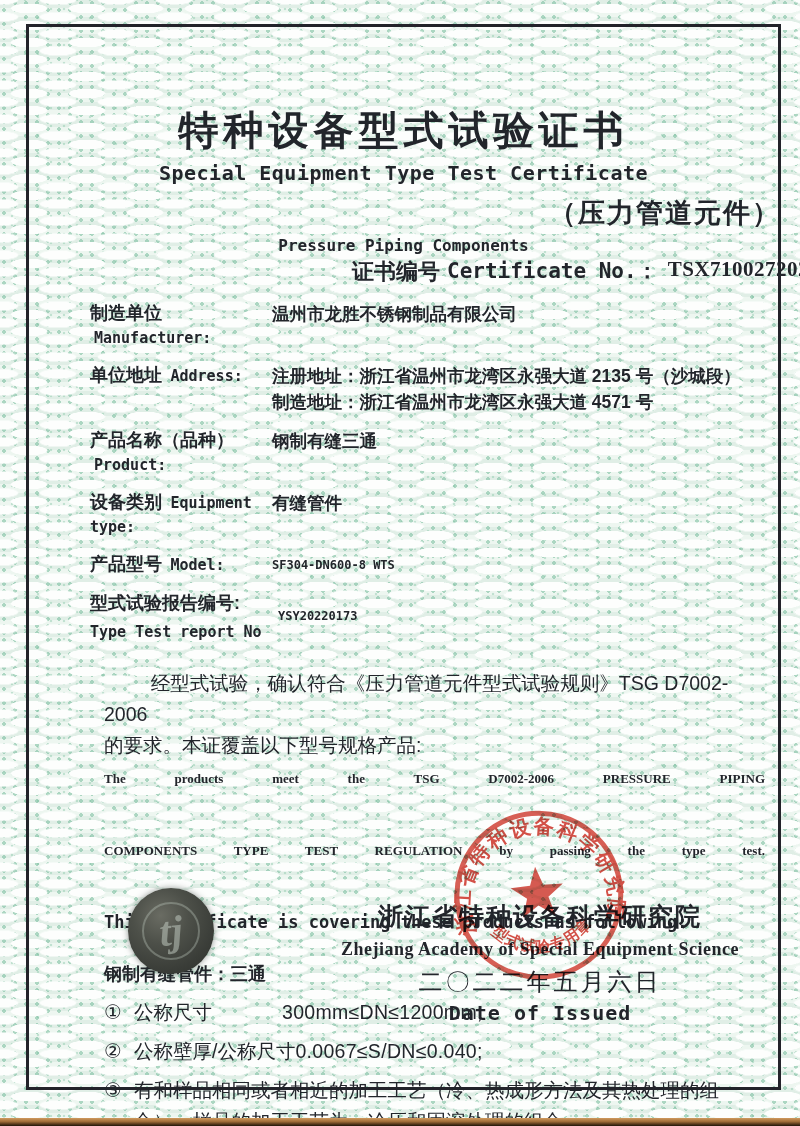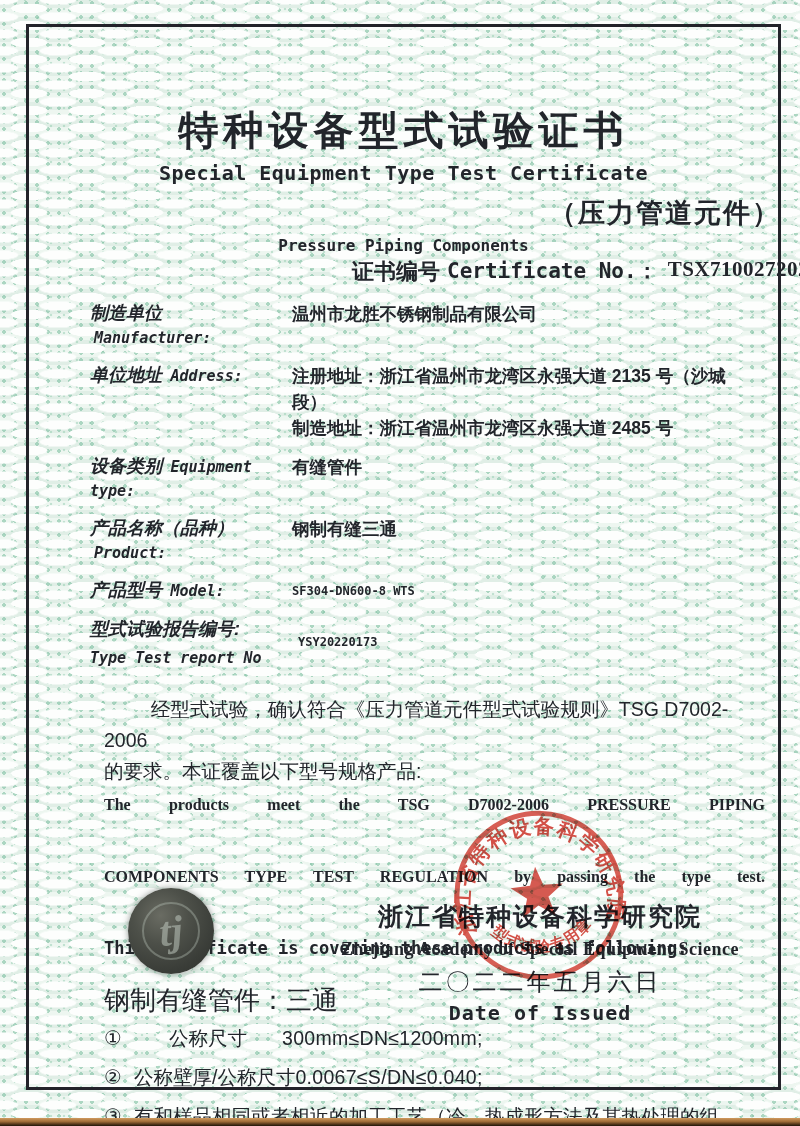--- a/index.html
+++ b/index.html
@@ -31,44 +31,44 @@
   .sub-en{font-family:"DejaVu Sans Mono","Liberation Mono",monospace;font-size:16px;font-weight:600;margin-top:5px;}
 
   .certline{display:flex;align-items:flex-start;margin-top:2px;padding-left:326px;white-space:nowrap;}
   .certline .zh{font-size:22px;font-weight:700;}
   .certline .en{font-family:"DejaVu Sans Mono","Liberation Mono",monospace;font-size:21px;font-weight:600;margin-left:7px;}
   .certline .no{font-size:21px;font-weight:700;margin-left:10px;font-family:"Liberation Serif","DejaVu Serif",serif;letter-spacing:.5px;}
 
   
   .fields{margin-top:14px;padding:0 30px 0 64px;}
   .frow{display:flex;align-items:flex-start;margin-bottom:13px;}
-  .flabel{flex:none;width:182px;line-height:24px;font-style:italic;}
+  .flabel{flex:none;width:182px;line-height:24px;}
   .flabel .zh{font-size:18px;font-weight:700;}
   .flabel .en{font-family:"DejaVu Sans Mono","Liberation Mono",monospace;font-size:15px;font-weight:600;margin-left:4px;}
   .flabel.stacked .zh,.flabel.stacked .en{display:block;margin-left:0;}
   .flabel.stacked .en{margin-top:5px;}
   .fvalue{flex:1;font-size:17.5px;font-weight:700;line-height:26px;padding-top:0;}
-  .fvalue .vline{display:block;margin-left:20px;}
+  .fvalue .vline{display:block;}
   .fvalue.mono{font-family:"DejaVu Sans Mono","Liberation Mono",monospace;font-weight:700;font-size:12px;}
   .fvalue.midv{padding-top:12px;padding-left:6px;}
 
   
   .statement{margin-top:24px;padding:0 16px 0 78px;}
   .st-zh{font-size:19.5px;line-height:31px;}
   .st-zh.indent{text-indent:2.4em;}
-  .st-en{font-family:"Liberation Serif","DejaVu Serif",serif;font-weight:700;font-size:16px;line-height:36px;text-align:justify;}
+  .st-en{font-family:"Liberation Serif","DejaVu Serif",serif;font-weight:700;font-size:13px;line-height:36px;text-align:justify;}
   .st-en.jline::after{content:"";display:inline-block;width:100%;}
   .st-en-mono{font-family:"DejaVu Sans Mono","Liberation Mono",monospace;font-size:17px;font-weight:600;line-height:34px;}
 
   
   .coverage{margin-top:20px;padding:0 18px 0 78px;}
-  .cov-heading{font-size:26px;font-weight:400;line-height:30px;}
+  .cov-heading{font-size:18px;font-weight:700;line-height:30px;}
   .cov-item{display:flex;align-items:flex-start;margin-top:8px;line-height:31px;font-size:19.5px;}
   .cov-marker{flex:none;width:30px;font-size:20px;}
-  .cov-label{flex:none;min-width:148px;white-space:nowrap;text-align:center;}
+  .cov-label{flex:none;min-width:148px;white-space:nowrap;}
   .cov-value{letter-spacing:.3px;}
   .cov-text{flex:1;}
 
   
   .org-block{position:absolute;left:300px;top:900px;width:480px;text-align:center;z-index:2;}
   .org-zh{font-size:25px;font-weight:700;letter-spacing:2px;}
   .org-en{font-family:"Liberation Serif","DejaVu Serif",serif;font-weight:700;font-size:18px;margin-top:6px;letter-spacing:.5px;}
   .date-zh{font-size:24px;margin-top:6px;letter-spacing:3px;}
   .date-en{font-family:"DejaVu Sans Mono","Liberation Mono",monospace;font-size:20px;font-weight:600;margin-top:3px;letter-spacing:1px;}
 
@@ -123,41 +123,41 @@
         </div>
       </div>
 
       <div class="frow">
         <div class="flabel">
           <span class="zh">单位地址</span>
           <span class="en">Address:</span>
         </div>
         <div class="fvalue">
           <span class="vline">注册地址：浙江省温州市龙湾区永强大道 2135 号（沙城段）</span>
-          <span class="vline">制造地址：浙江省温州市龙湾区永强大道 2485 号</span>
+          <span class="vline">制造地址：浙江省温州市龙湾区永强大道 4571 号</span>
+        </div>
+      </div>
+
+      <div class="frow">
+        <div class="flabel">
+          <span class="zh">产品名称（品种）</span>
+          <span class="en">Product:</span>
+        </div>
+        <div class="fvalue">
+          <span class="vline">钢制有缝三通</span>
         </div>
       </div>
 
       <div class="frow">
         <div class="flabel">
           <span class="zh">设备类别</span>
           <span class="en">Equipment type:</span>
         </div>
         <div class="fvalue">
           <span class="vline">有缝管件</span>
-        </div>
-      </div>
-
-      <div class="frow">
-        <div class="flabel">
-          <span class="zh">产品名称（品种）</span>
-          <span class="en">Product:</span>
-        </div>
-        <div class="fvalue">
-          <span class="vline">钢制有缝三通</span>
         </div>
       </div>
 
       <div class="frow">
         <div class="flabel">
           <span class="zh">产品型号</span>
           <span class="en">Model:</span>
         </div>
         <div class="fvalue mono">
           <span class="vline">SF304-DN600-8 WTS</span>

